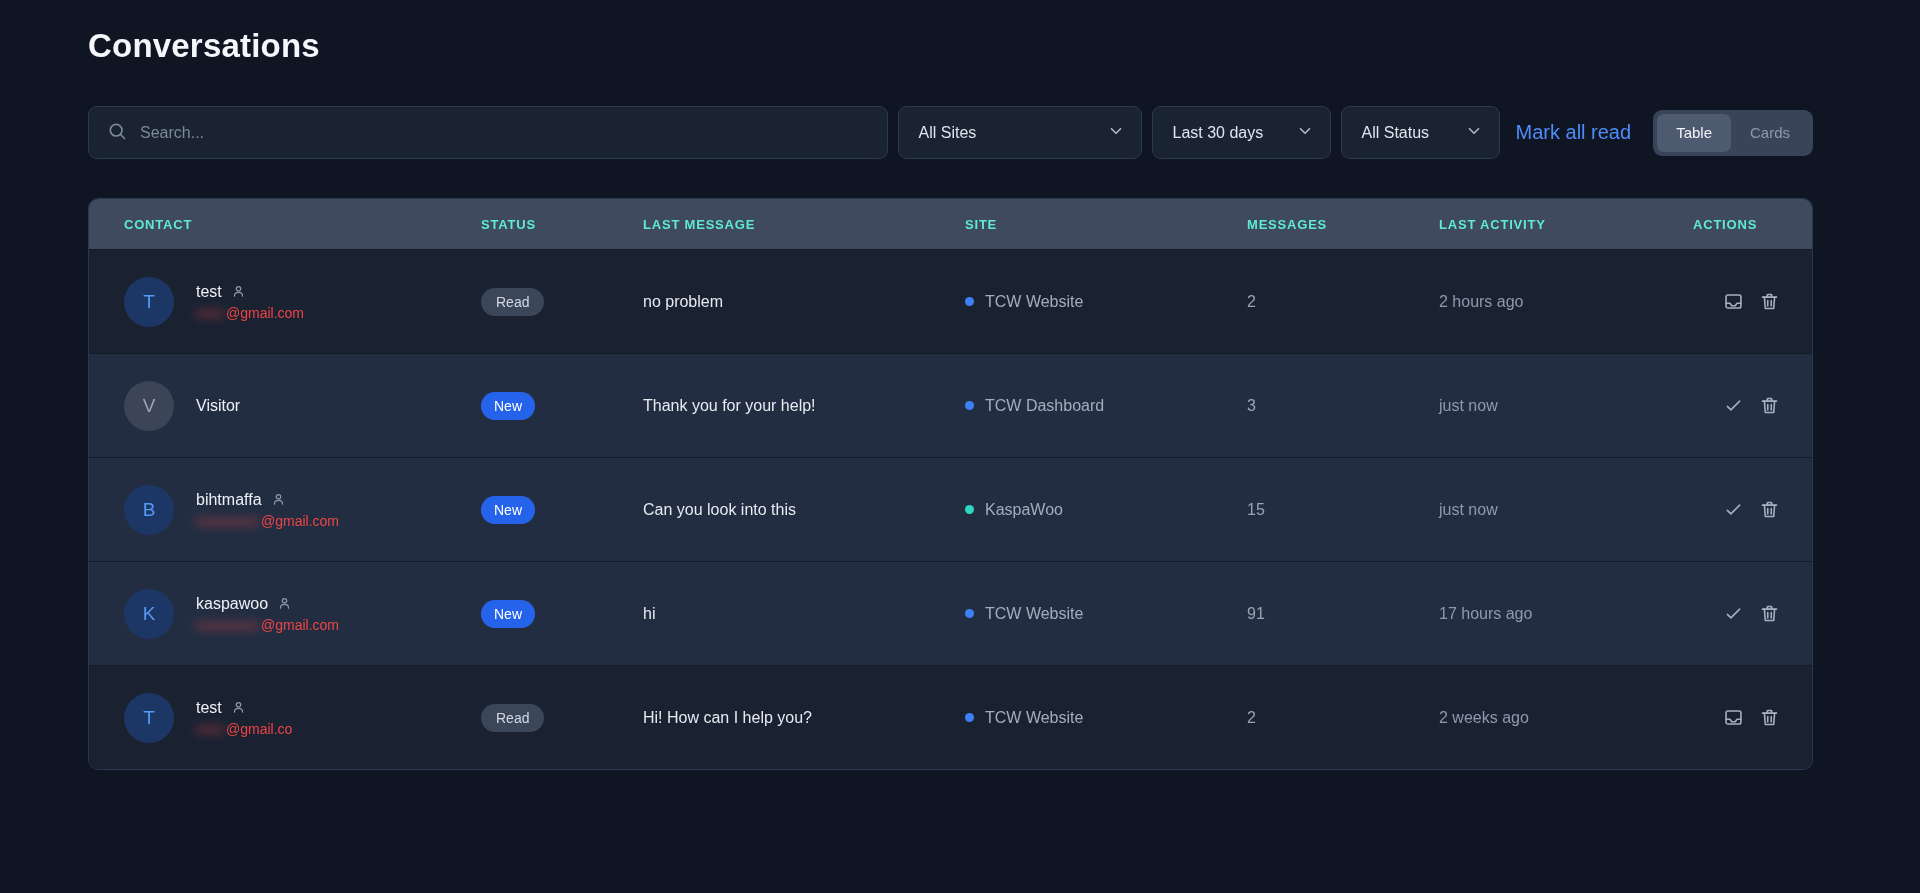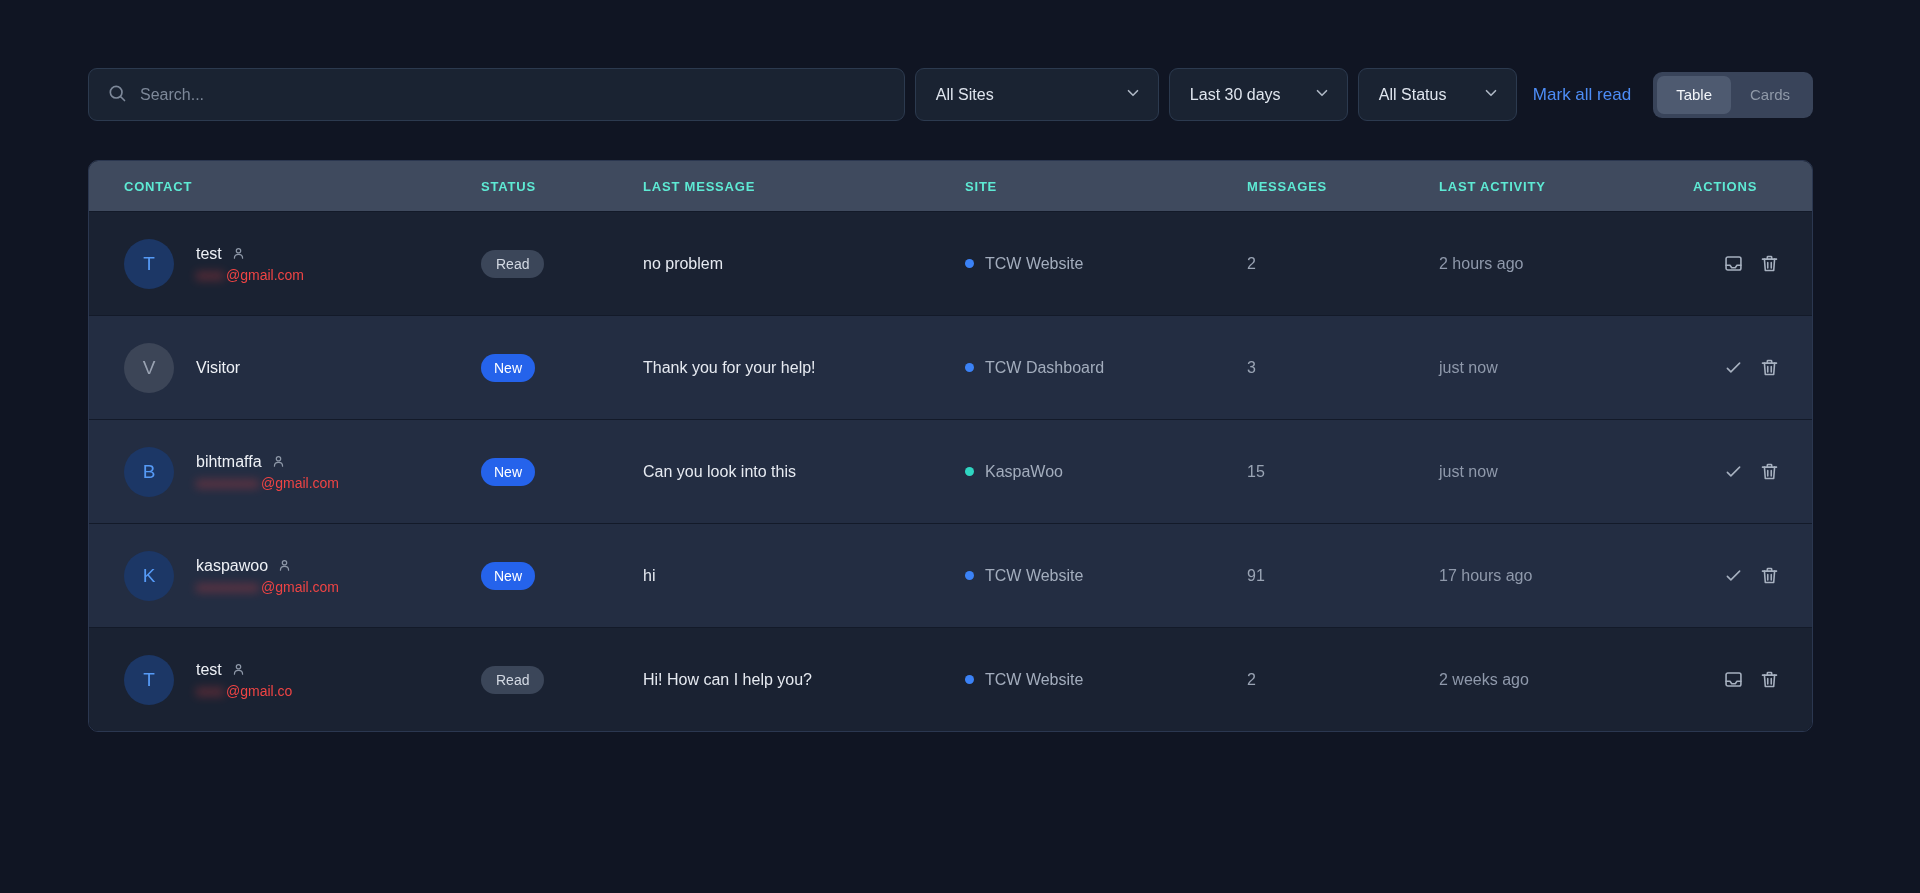--- a/index.html
+++ b/index.html
@@ -30,21 +30,21 @@
   .selectbox {
     height:53px; background:#1a2332; border:1px solid #2c3a4f; border-radius:9px;
     display:flex; align-items:center; justify-content:space-between;
     padding:0 16px 0 20px; color:#dfe5ee; font-size:16px; cursor:pointer; flex:0 0 auto;
   }
   .selectbox svg { color:#aeb7c4; margin-left:12px; }
   .sel-sites  { width:244px; }
   .sel-range  { width:179px; }
   .sel-status { width:159px; }
 
-  .link-mark { color:#4d8df6; font-size:17px; margin:0 12px 0 6px; cursor:pointer; white-space:nowrap; text-decoration:none; }
+  .link-mark { color:#4d8df6; font-size:20px; margin:0 12px 0 6px; cursor:pointer; white-space:nowrap; text-decoration:none; }
 
   .viewtoggle {
     background:#39445a; border-radius:9px; padding:4px; display:flex; align-items:center;
     height:46px; flex:0 0 auto;
   }
   .viewtoggle .seg {
     border:none; font-family:inherit; font-size:15px; padding:0 19px; height:38px;
     border-radius:7px; background:transparent; color:#8f99a8; cursor:pointer;
   }
   .viewtoggle .seg.active { background:#4e5a70; color:#f2f5f9; }
@@ -100,20 +100,21 @@
   .actions { display:flex; justify-content:flex-end; gap:15px; }
   .icon-btn {
     background:none; border:none; padding:0; cursor:pointer; color:#a7b1c0; display:flex;
   }
 </style>
 </head>
 <body>
 
 <div class="wrap">
 
+  <h1 class="page-title">Conversations</h1>
 
   <div class="filterbar">
     <div class="searchbox">
       <span>
         <svg width="20" height="20" viewBox="0 0 24 24" fill="none" stroke="currentColor" stroke-width="2" stroke-linecap="round">
             <circle cx="11" cy="11" r="7"></circle>
             <line x1="16.5" y1="16.5" x2="21" y2="21"></line>
           </svg>
       </span>
       <input type="text" placeholder="Search..." style="">

